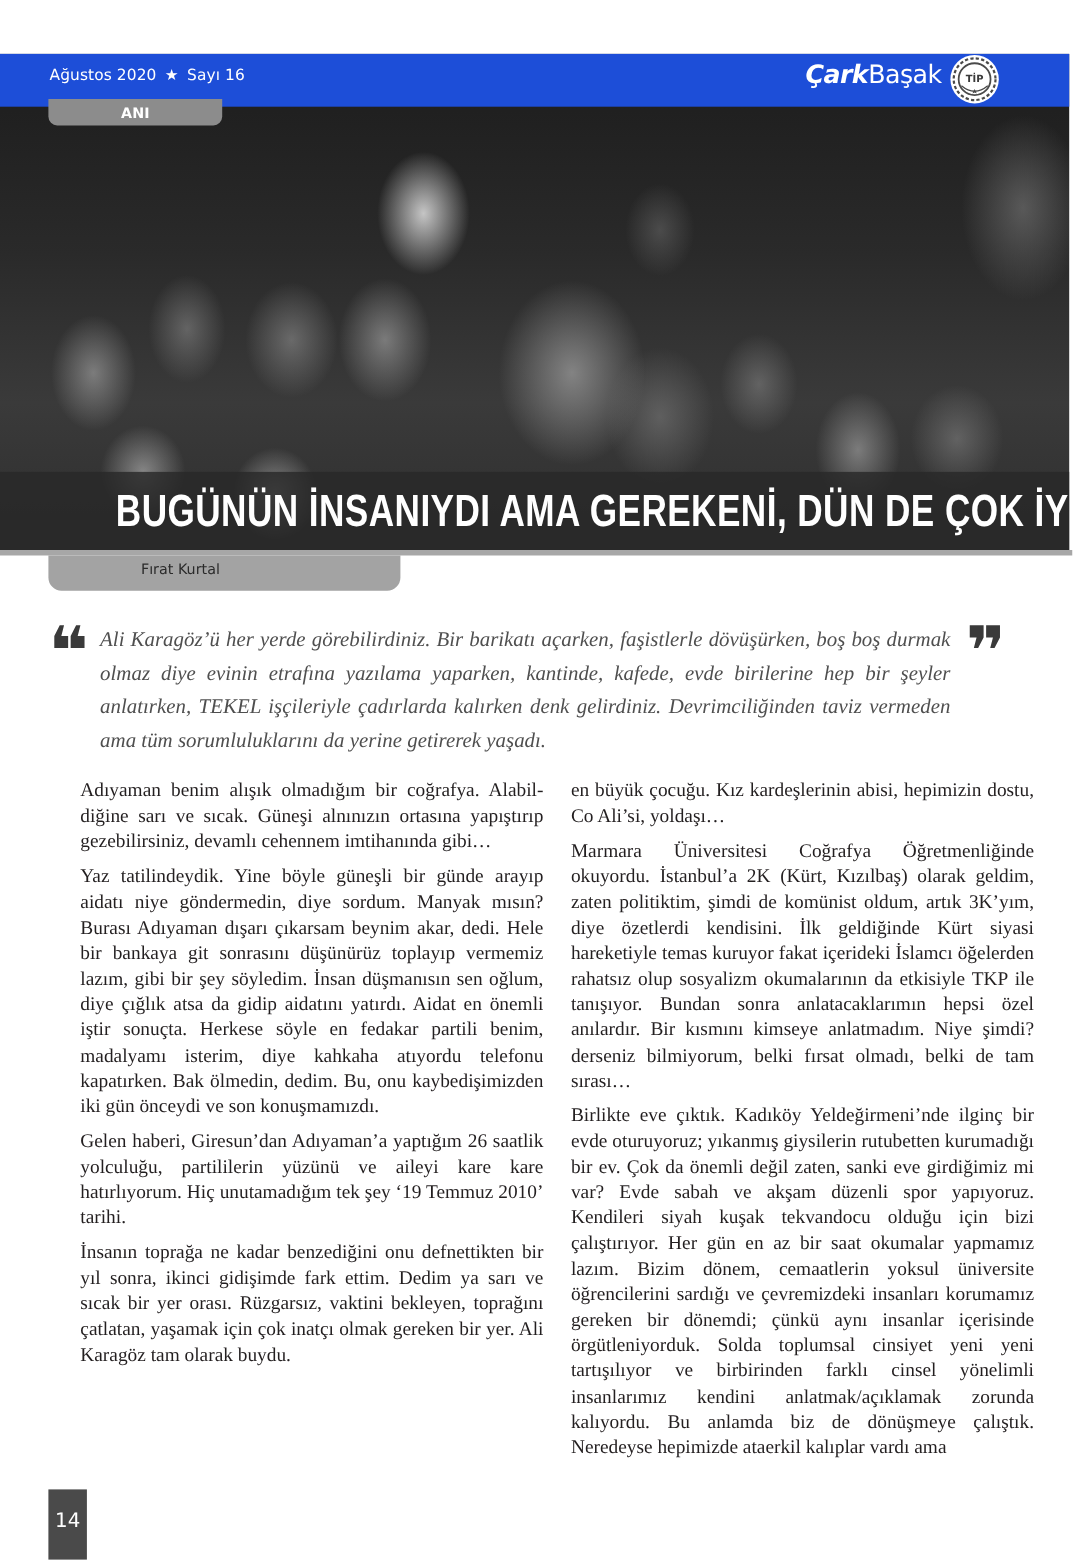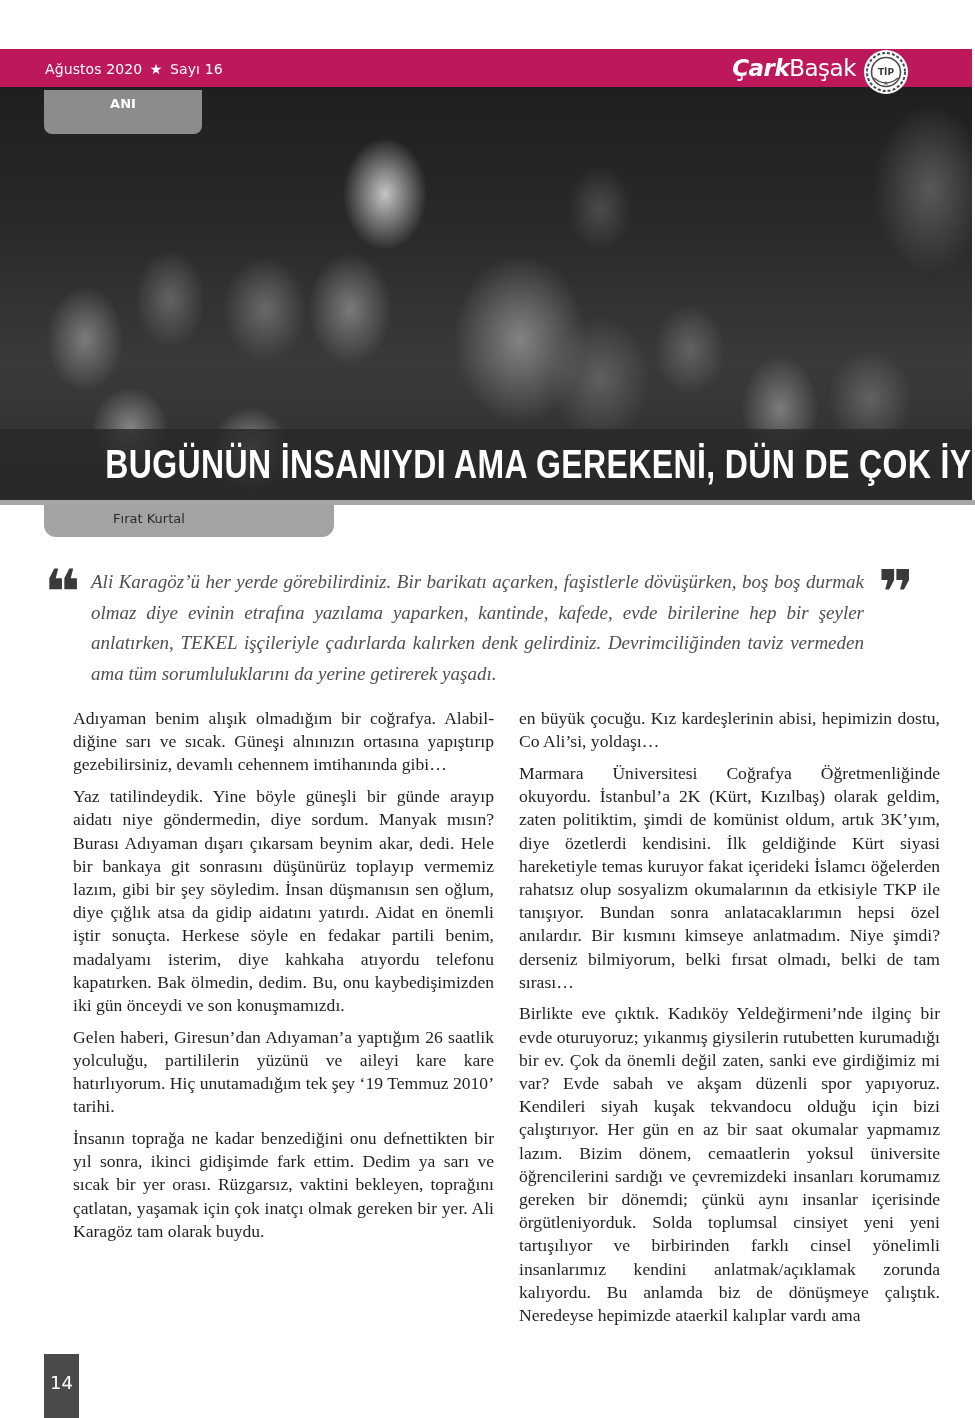--- a/index.html
+++ b/index.html
@@ -22,62 +22,62 @@
         radial-gradient(ellipse 50px 65px at 690px 300px, rgba(140,140,140,0.5), rgba(0,0,0,0) 70%),
         radial-gradient(ellipse 45px 60px at 600px 160px, rgba(110,110,110,0.5), rgba(0,0,0,0) 70%),
         radial-gradient(ellipse 80px 120px at 930px 140px, rgba(150,150,150,0.45), rgba(0,0,0,0) 70%),
         radial-gradient(ellipse 55px 60px at 250px 400px, rgba(200,200,200,0.6), rgba(0,0,0,0) 70%),
         radial-gradient(ellipse 55px 60px at 130px 380px, rgba(200,200,200,0.55), rgba(0,0,0,0) 70%),
         linear-gradient(180deg, #1c1c1c 0%, #2a2a2a 40%, #3a3a3a 70%, #2e2e2e 100%);
     }
 
     
     .topbar {
-      position: absolute; left: 0; top: 49px; width: 972px; height: 38px;
-      background: #be185d; display: flex; align-items: center;
+      position: absolute; left: 0; top: 49px; width: 972px; height: 48px;
+      background: #1d4ed8; display: flex; align-items: center;
     }
     .issue {
       position: absolute; left: 45px; top: 12px;
       font-family: "DejaVu Sans", sans-serif; font-size: 14px; color: #ffffff; letter-spacing: 0.1px;
     }
     .issue .star { margin: 0 3px; }
     .brand {
       position: absolute; right: 116px; top: 6px;
       font-family: "DejaVu Sans", sans-serif; font-size: 23px; color: #ffffff; letter-spacing: -0.5px;
     }
     .brand b { font-weight: bold; font-style: italic; }
     .brand .light { font-weight: normal; }
     .emblem {
       position: absolute; left: 862px; top: 48px; width: 48px; height: 48px;
     }
 
     
     .category-tab {
-      position: absolute; left: 44px; top: 90px; width: 158px; height: 44px;
+      position: absolute; left: 44px; top: 90px; width: 158px; height: 24px;
       background: #8c8c8c; border-radius: 0 0 8px 8px;
       font-family: "DejaVu Sans", sans-serif; font-weight: bold; font-size: 13px; color: #ffffff;
       text-align: center; line-height: 28px;
     }
 
     
     .title-band {
       position: absolute; left: 0; top: 429px; width: 972px; height: 71px;
       background: rgba(40,40,40,0.82);
     }
     .title {
       position: absolute; left: 0; top: 429px; width: 957px; height: 71px;
       text-align: center; line-height: 71px;
       font-family: "Liberation Sans", sans-serif; font-weight: bold; font-size: 41px; color: #ffffff;
       transform: scaleX(0.78); transform-origin: center; white-space: nowrap; letter-spacing: 0.5px;
     }
     .title-rule { position: absolute; left: 0; top: 500px; width: 975px; height: 5px; background: #a7a7a7; }
 
     
     .author-tab {
-      position: absolute; left: 44px; top: 505px; width: 290px; height: 32px;
+      position: absolute; left: 44px; top: 505px; width: 320px; height: 32px;
       background: #a3a3a3; border-radius: 0 0 12px 12px;
       font-family: "DejaVu Sans", sans-serif; font-size: 13px; color: #2a2a2a;
       text-align: center; line-height: 28px; padding-right: 80px;
     }
 
     
     .quote-open, .quote-close {
       position: absolute; font-family: "DejaVu Sans", sans-serif; font-weight: bold;
       font-size: 62px; color: #3a3a3a; line-height: 1;
     }

